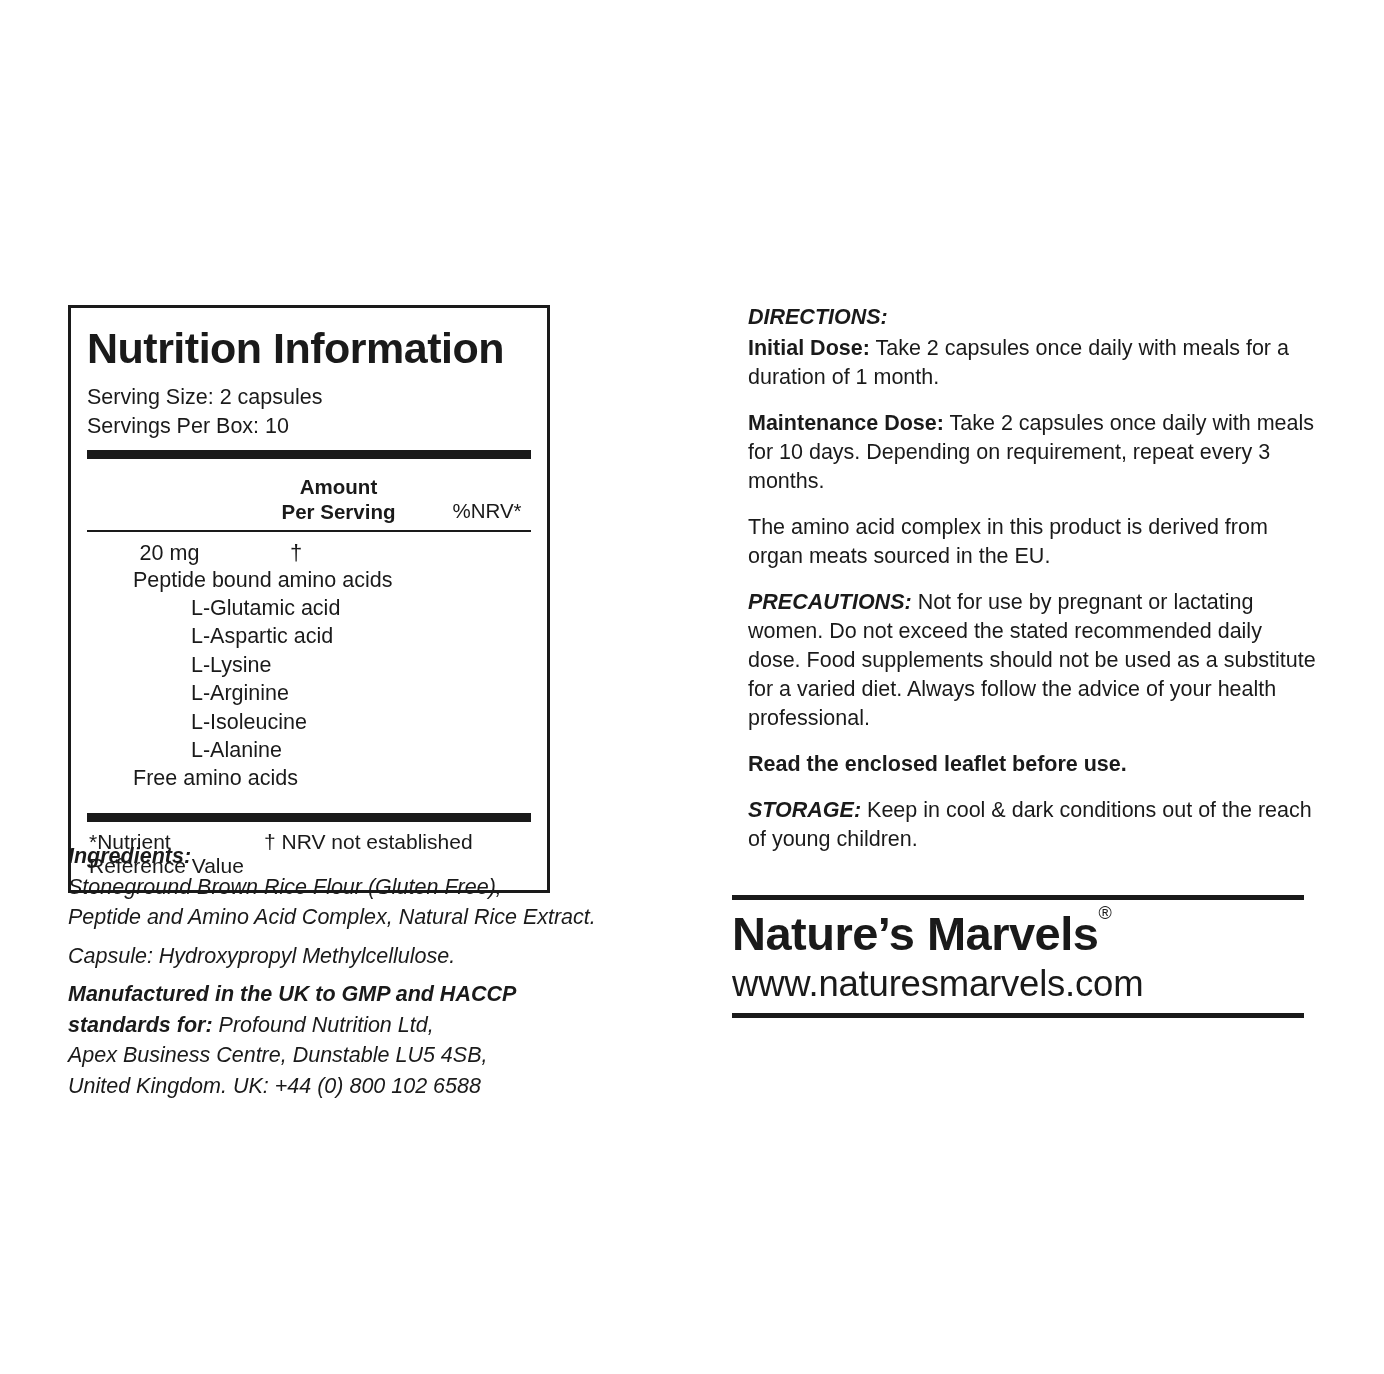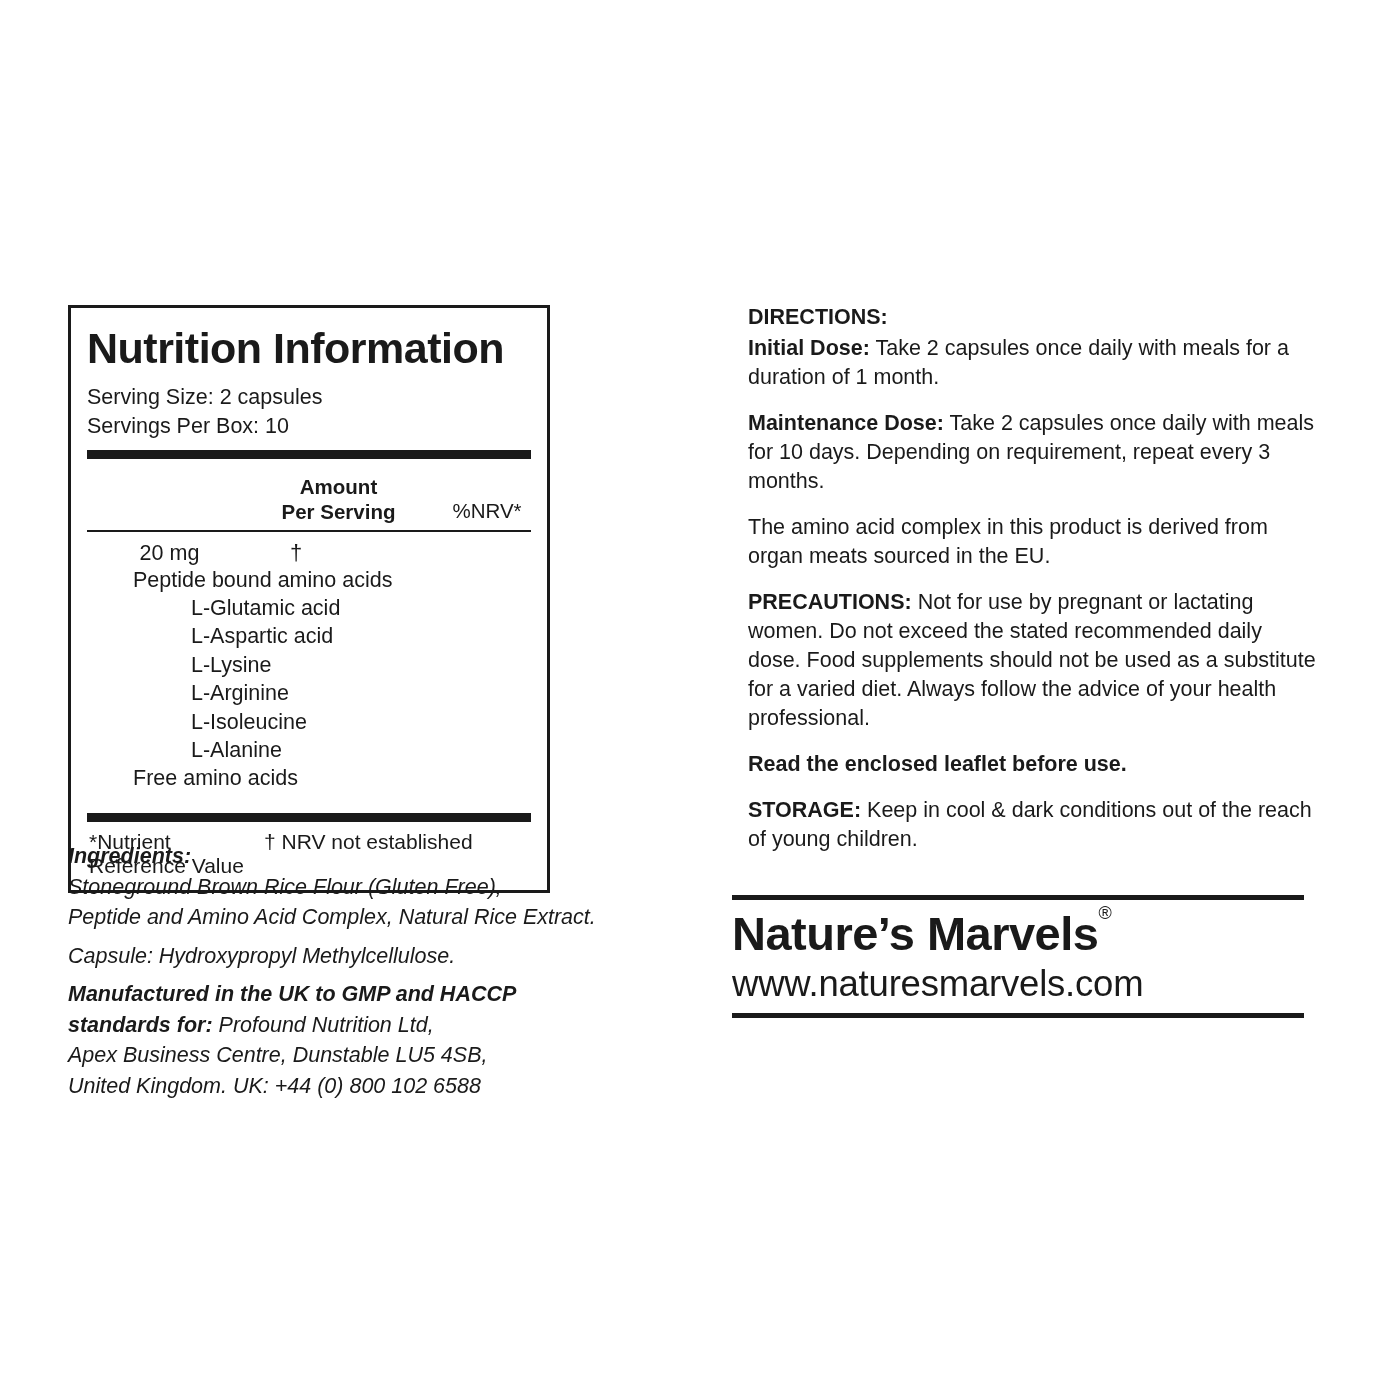--- a/index.html
+++ b/index.html
@@ -129,21 +129,21 @@
   .right-col {
     position: absolute;
     left: 748px;
     top: 303px;
     width: 572px;
     font-size: 21.5px;
     line-height: 1.35;
   }
   .right-col p { margin: 0 0 17px 0; }
   .right-col .bold { font-weight: bold; }
-  .right-col .caps-bold { font-weight: bold; }
+  .right-col .caps-bold { font-weight: bold; font-style: italic; }
 
   
   .brand {
     position: absolute;
     left: 732px;
     top: 895px;
     width: 572px;
   }
   .brand-rule-top {
     border-top: 5px solid #1a1a1a;

